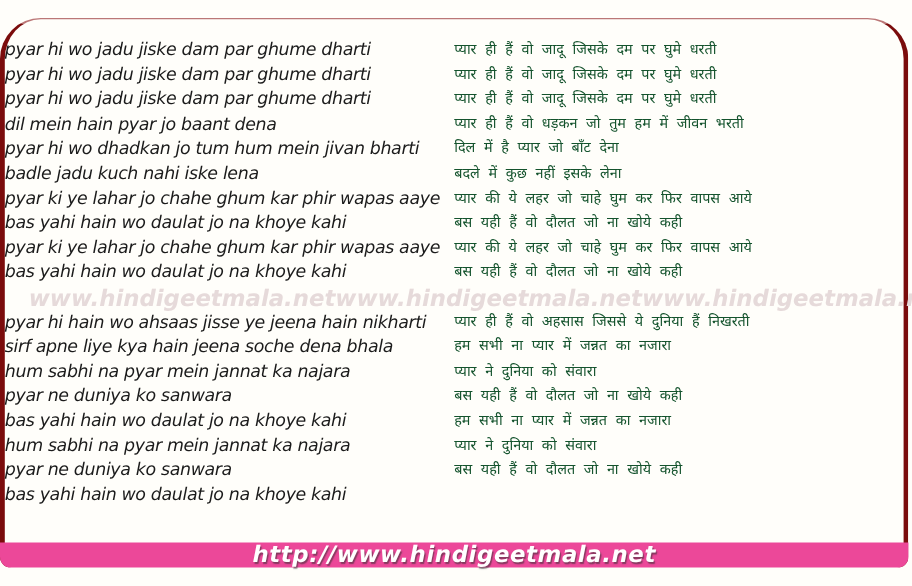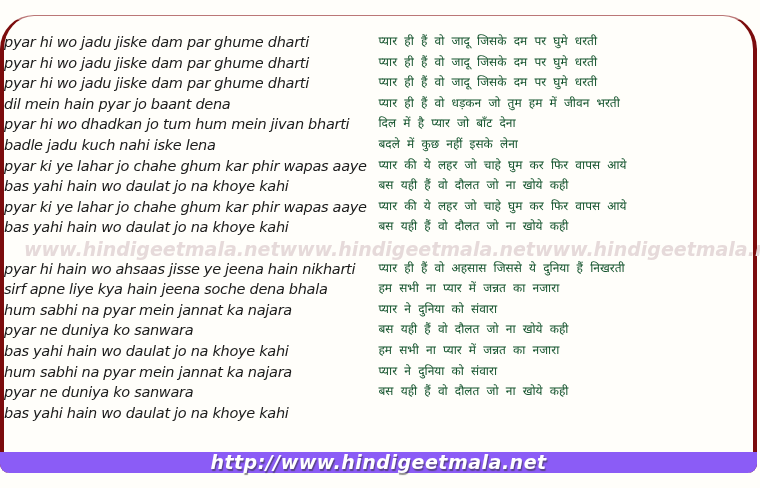--- a/index.html
+++ b/index.html
@@ -40,21 +40,21 @@
     position:absolute;top:222px;left:20px;right:4px;height:21px;
     display:flex;justify-content:space-around;
     pointer-events:none;
   }
   .watermark-row span{
     font-weight:bold;font-style:italic;font-size:19px;
     color:#e6dada;letter-spacing:0;white-space:nowrap;
   }
   .bottom-bar{
     position:absolute;left:-4px;right:-4px;bottom:0;height:21px;
-    background:#8b5cf6;
+    background:#ec4899;
     border-radius:0 0 9px 9px;
     display:flex;align-items:center;justify-content:center;
   }
   .bottom-bar .url{
     color:#ffffff;font-weight:bold;font-style:italic;
     font-size:19px;letter-spacing:0.5px;line-height:21px;
     text-shadow:1px 2px 1px rgba(45,45,45,0.55);
     white-space:nowrap;
   }
 </style>

